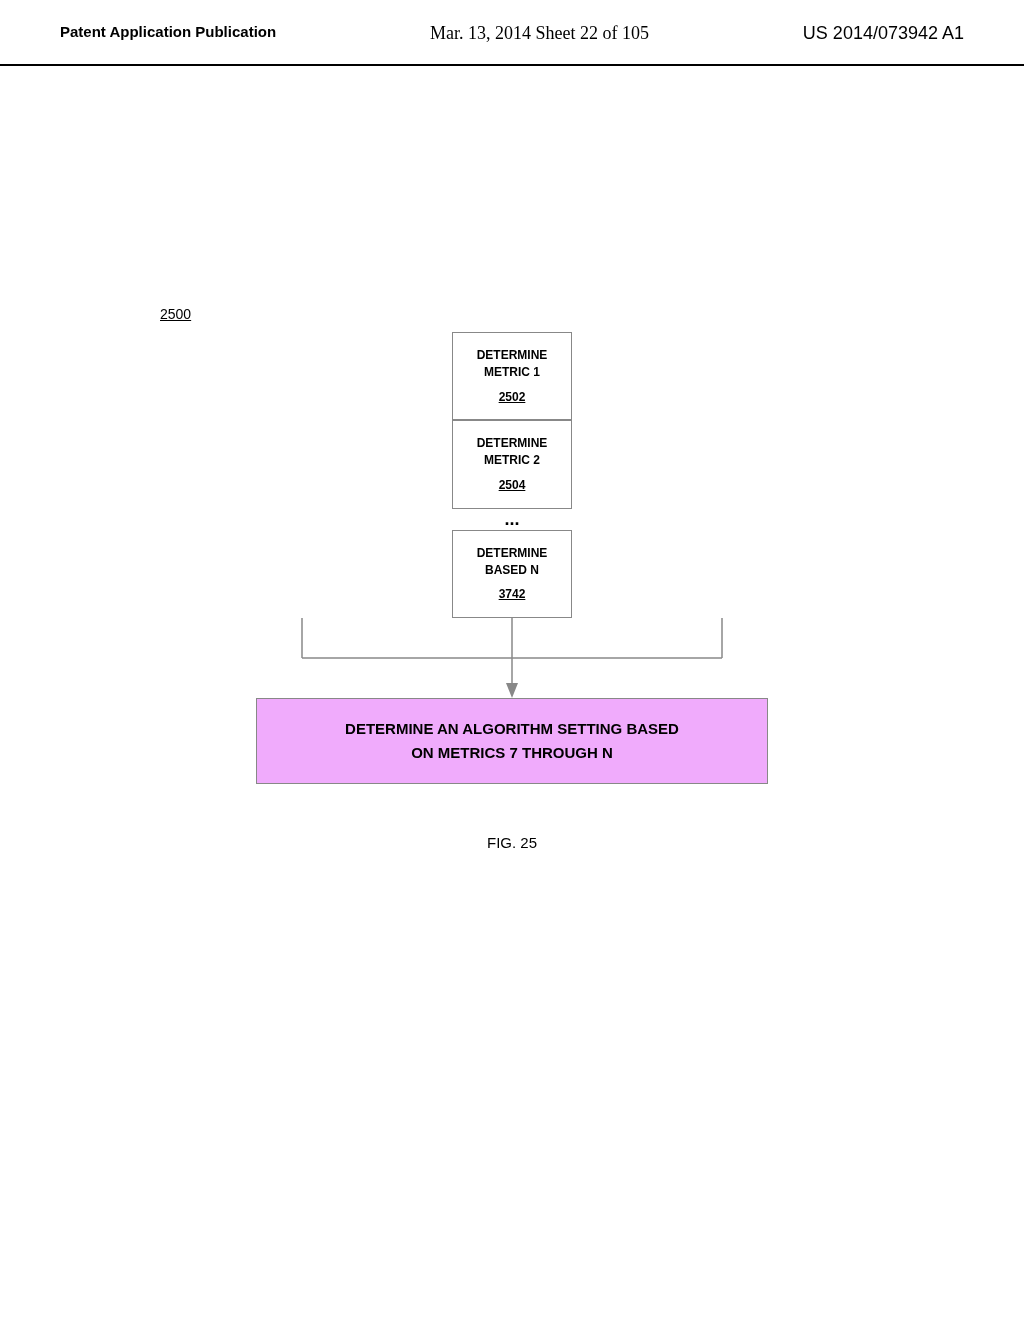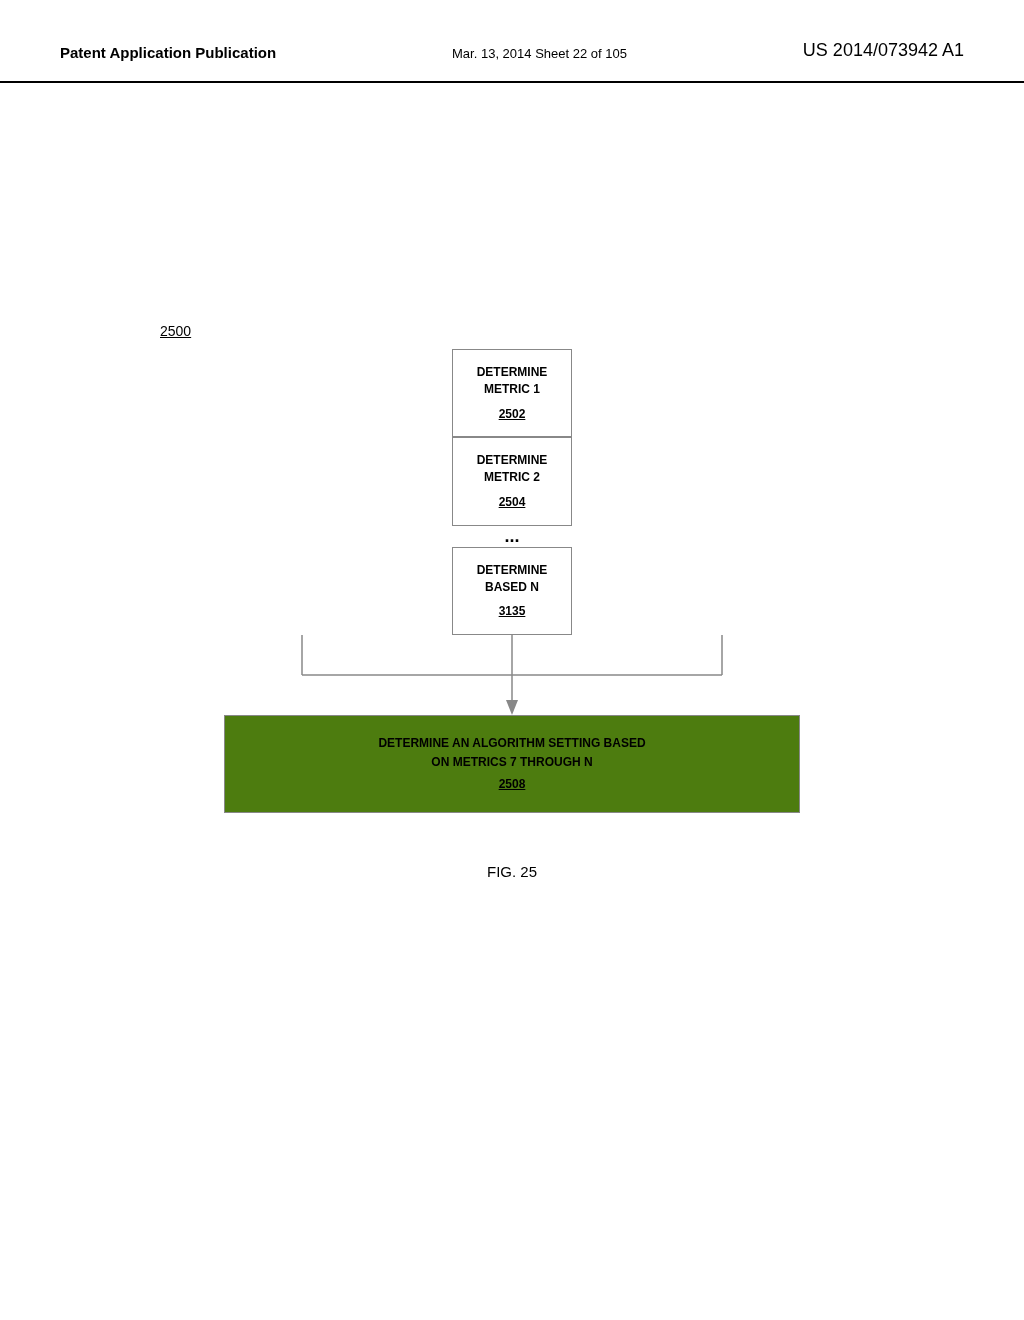--- a/index.html
+++ b/index.html
@@ -21,34 +21,34 @@
       min-height: 1320px;
       background: #ffffff;
       padding: 0;
       position: relative;
     }
 
     
     .header {
       display: flex;
       justify-content: space-between;
-      align-items: flex-end;
-      padding: 40px 60px 20px 60px;
+      align-items: flex-start;
+      padding: 23px 60px 20px 60px;
       border-bottom: 2px solid #000;
     }
 
     .header-left {
       font-size: 15px;
       font-weight: bold;
       font-family: Arial, sans-serif;
     }
 
     .header-center {
-      font-size: 13px;
-      font-family: Liberation Sans, sans-serif;
+      font-size: 18px;
+      font-family: Liberation Serif, serif;
       text-align: center;
     }
 
     .header-right {
       font-size: 18px;
       font-family: Arial, sans-serif;
     }
 
     
     .content {
@@ -121,26 +121,26 @@
       position: relative;
       height: 80px;
       margin-top: 0;
     }
 
     
     .bottom-box {
       border: 1px solid #888;
       padding: 18px 30px;
       text-align: center;
-      font-size: 12px;
+      font-size: 15px;
       font-family: Arial, sans-serif;
       font-weight: bold;
       line-height: 1.6;
-      width: 576px;
-      background: #4d7c0f;
+      width: 512px;
+      background: #f0abfc;
     }
 
     .bottom-box .box-id {
       display: block;
       text-decoration: underline;
       font-weight: bold;
       margin-top: 2px;
     }
 
     
@@ -185,21 +185,21 @@
           <span>DETERMINE</span><br>
           <span>METRIC 2</span>
           <span class="box-id">2504</span>
         </div>
 
         <div class="ellipsis-label">...</div>
 
         <div class="box">
           <span>DETERMINE</span><br>
           <span>BASED N</span>
-          <span class="box-id">3135</span>
+          <span class="box-id">3742</span>
         </div>
       </div>
 
       <div class="connectors">
         <svg class="connector-svg" width="600" height="80" viewBox="0 0 600 80">
 
           <line x1="90" y1="0" x2="90" y2="40" stroke="#888" stroke-width="1.5"></line>
 
           <line x1="300" y1="0" x2="300" y2="40" stroke="#888" stroke-width="1.5"></line>
 
@@ -209,20 +209,19 @@
 
           <line x1="300" y1="40" x2="300" y2="68" stroke="#888" stroke-width="1.5"></line>
 
           <polygon points="294,65 306,65 300,80" fill="#888"></polygon>
         </svg>
       </div>
 
       <div class="bottom-box">
         <span>DETERMINE AN ALGORITHM SETTING BASED</span><br>
         <span>ON METRICS 7 THROUGH N</span>
-        <span class="box-id">2508</span>
       </div>
 
       <div class="figure-label">FIG. 25</div>
 
     </div>
   </div>
 </div>
 
 </body></html>

